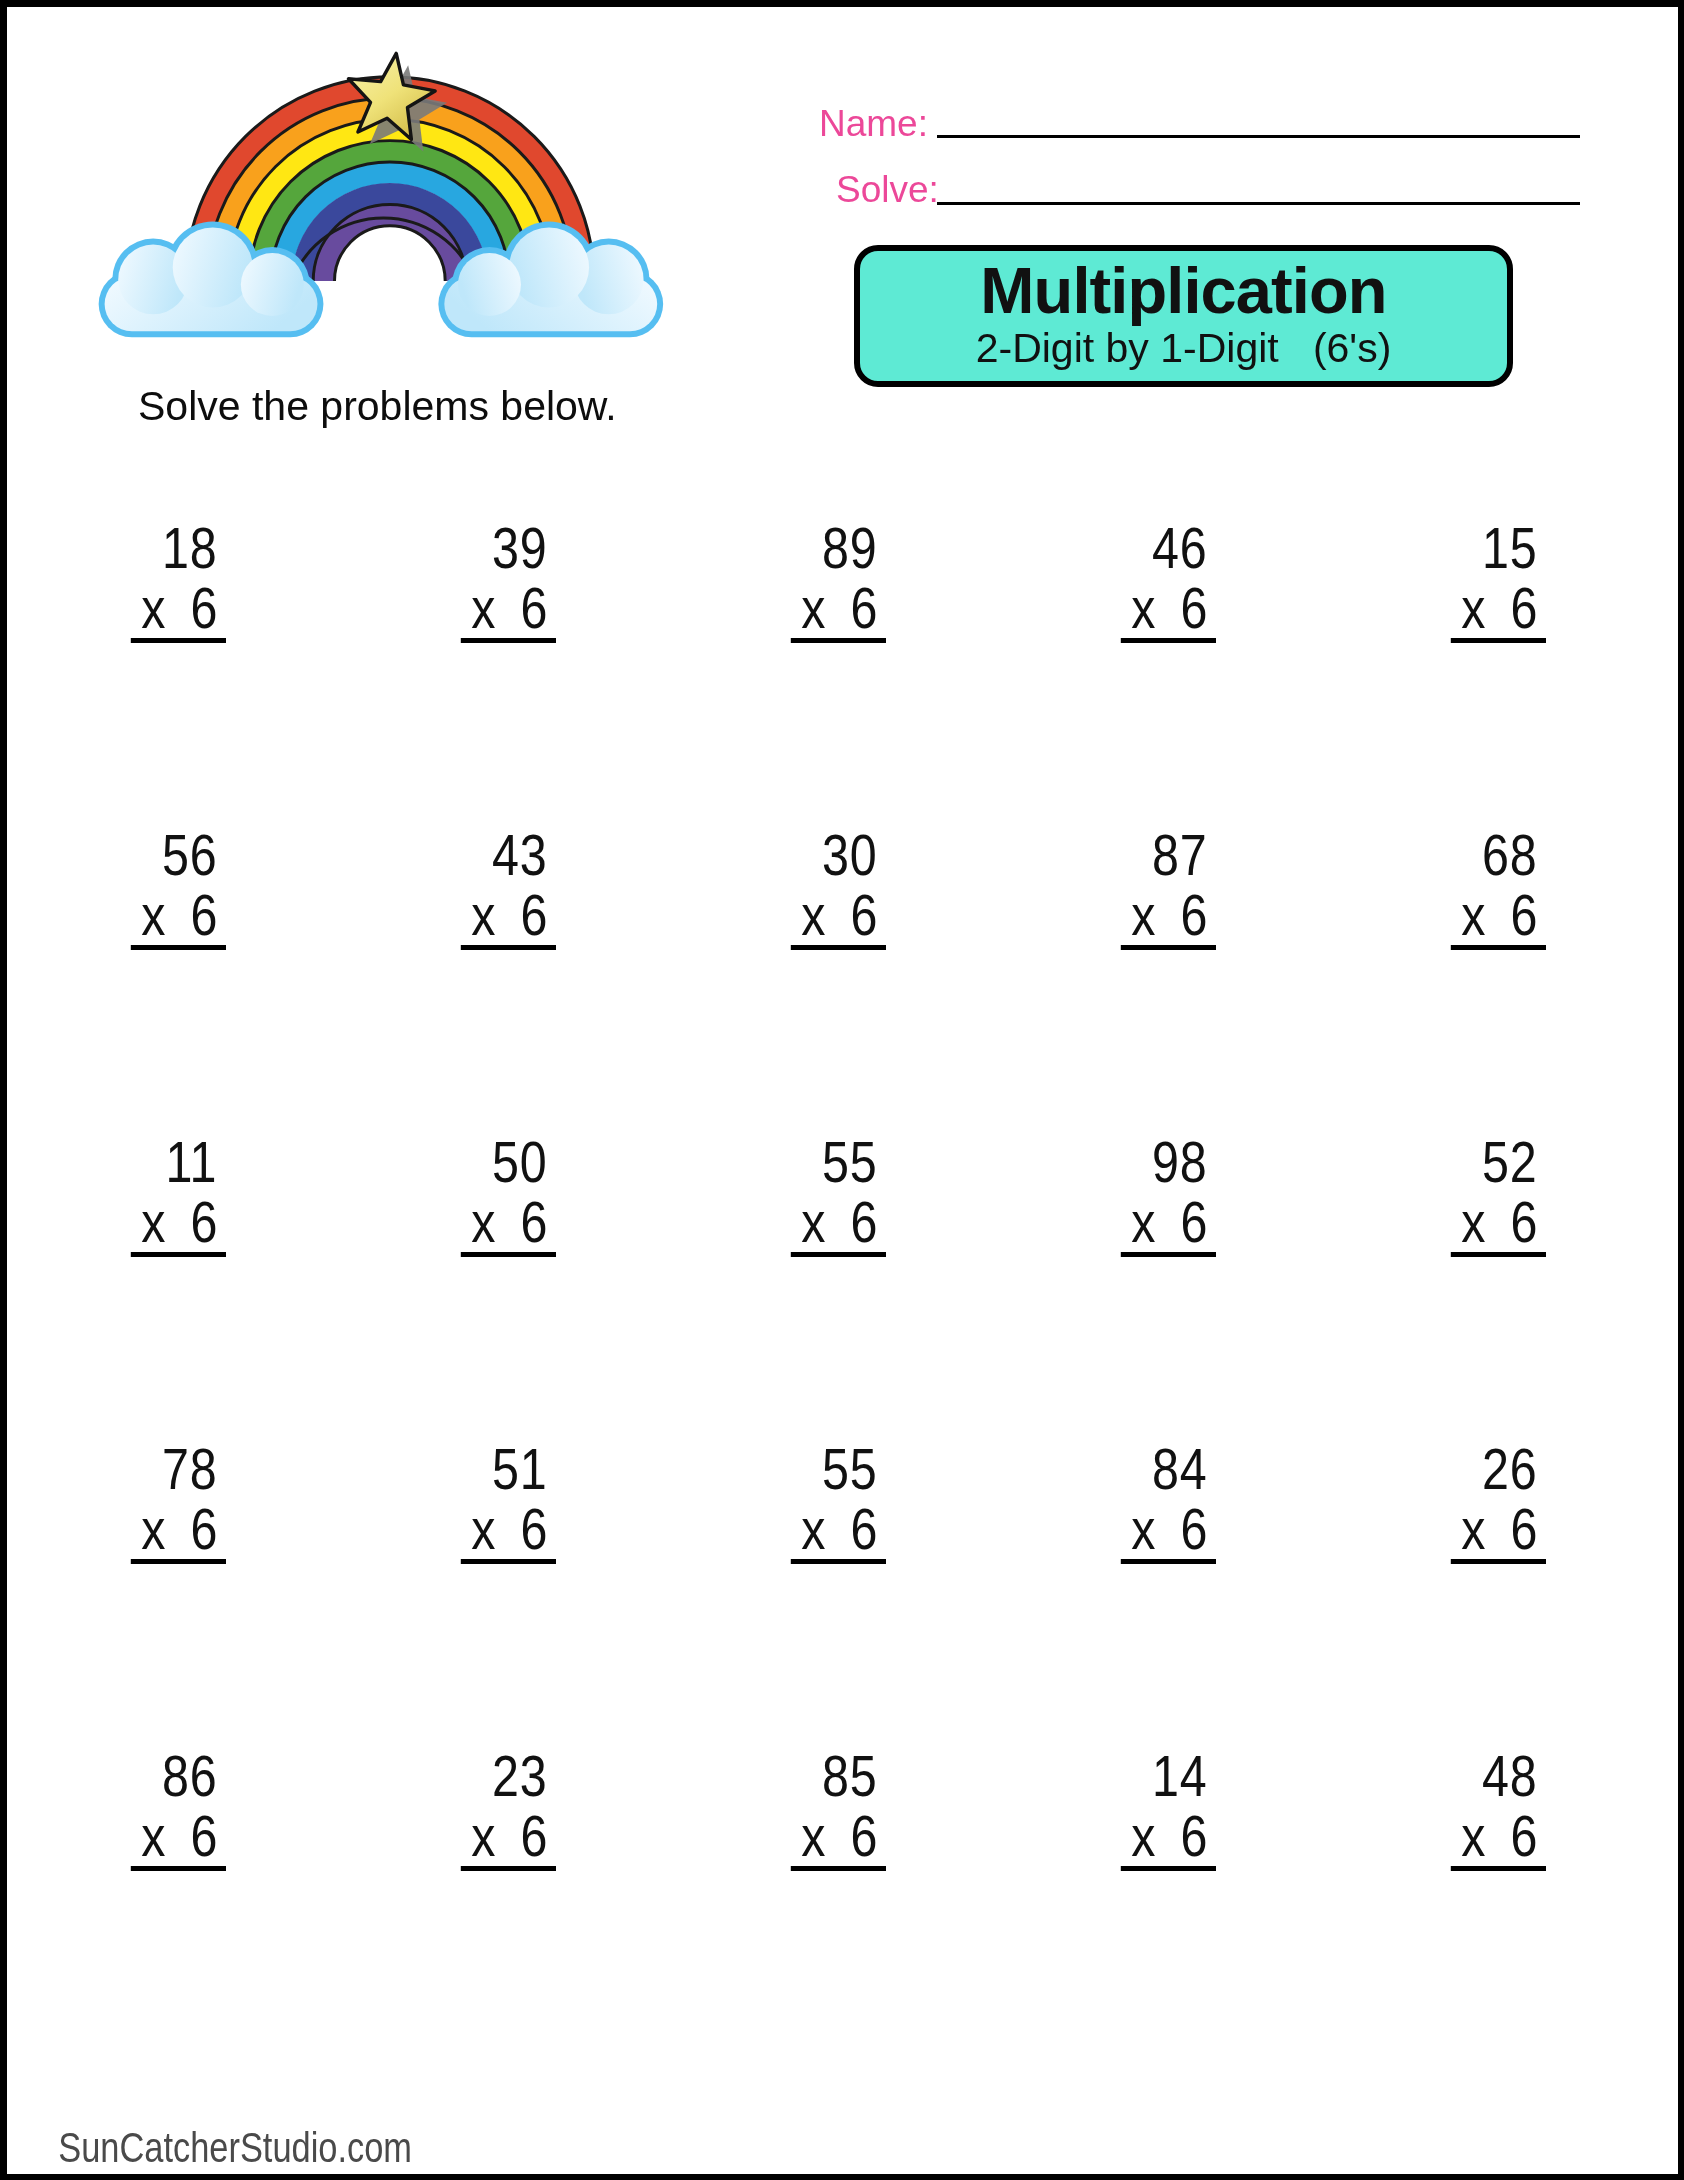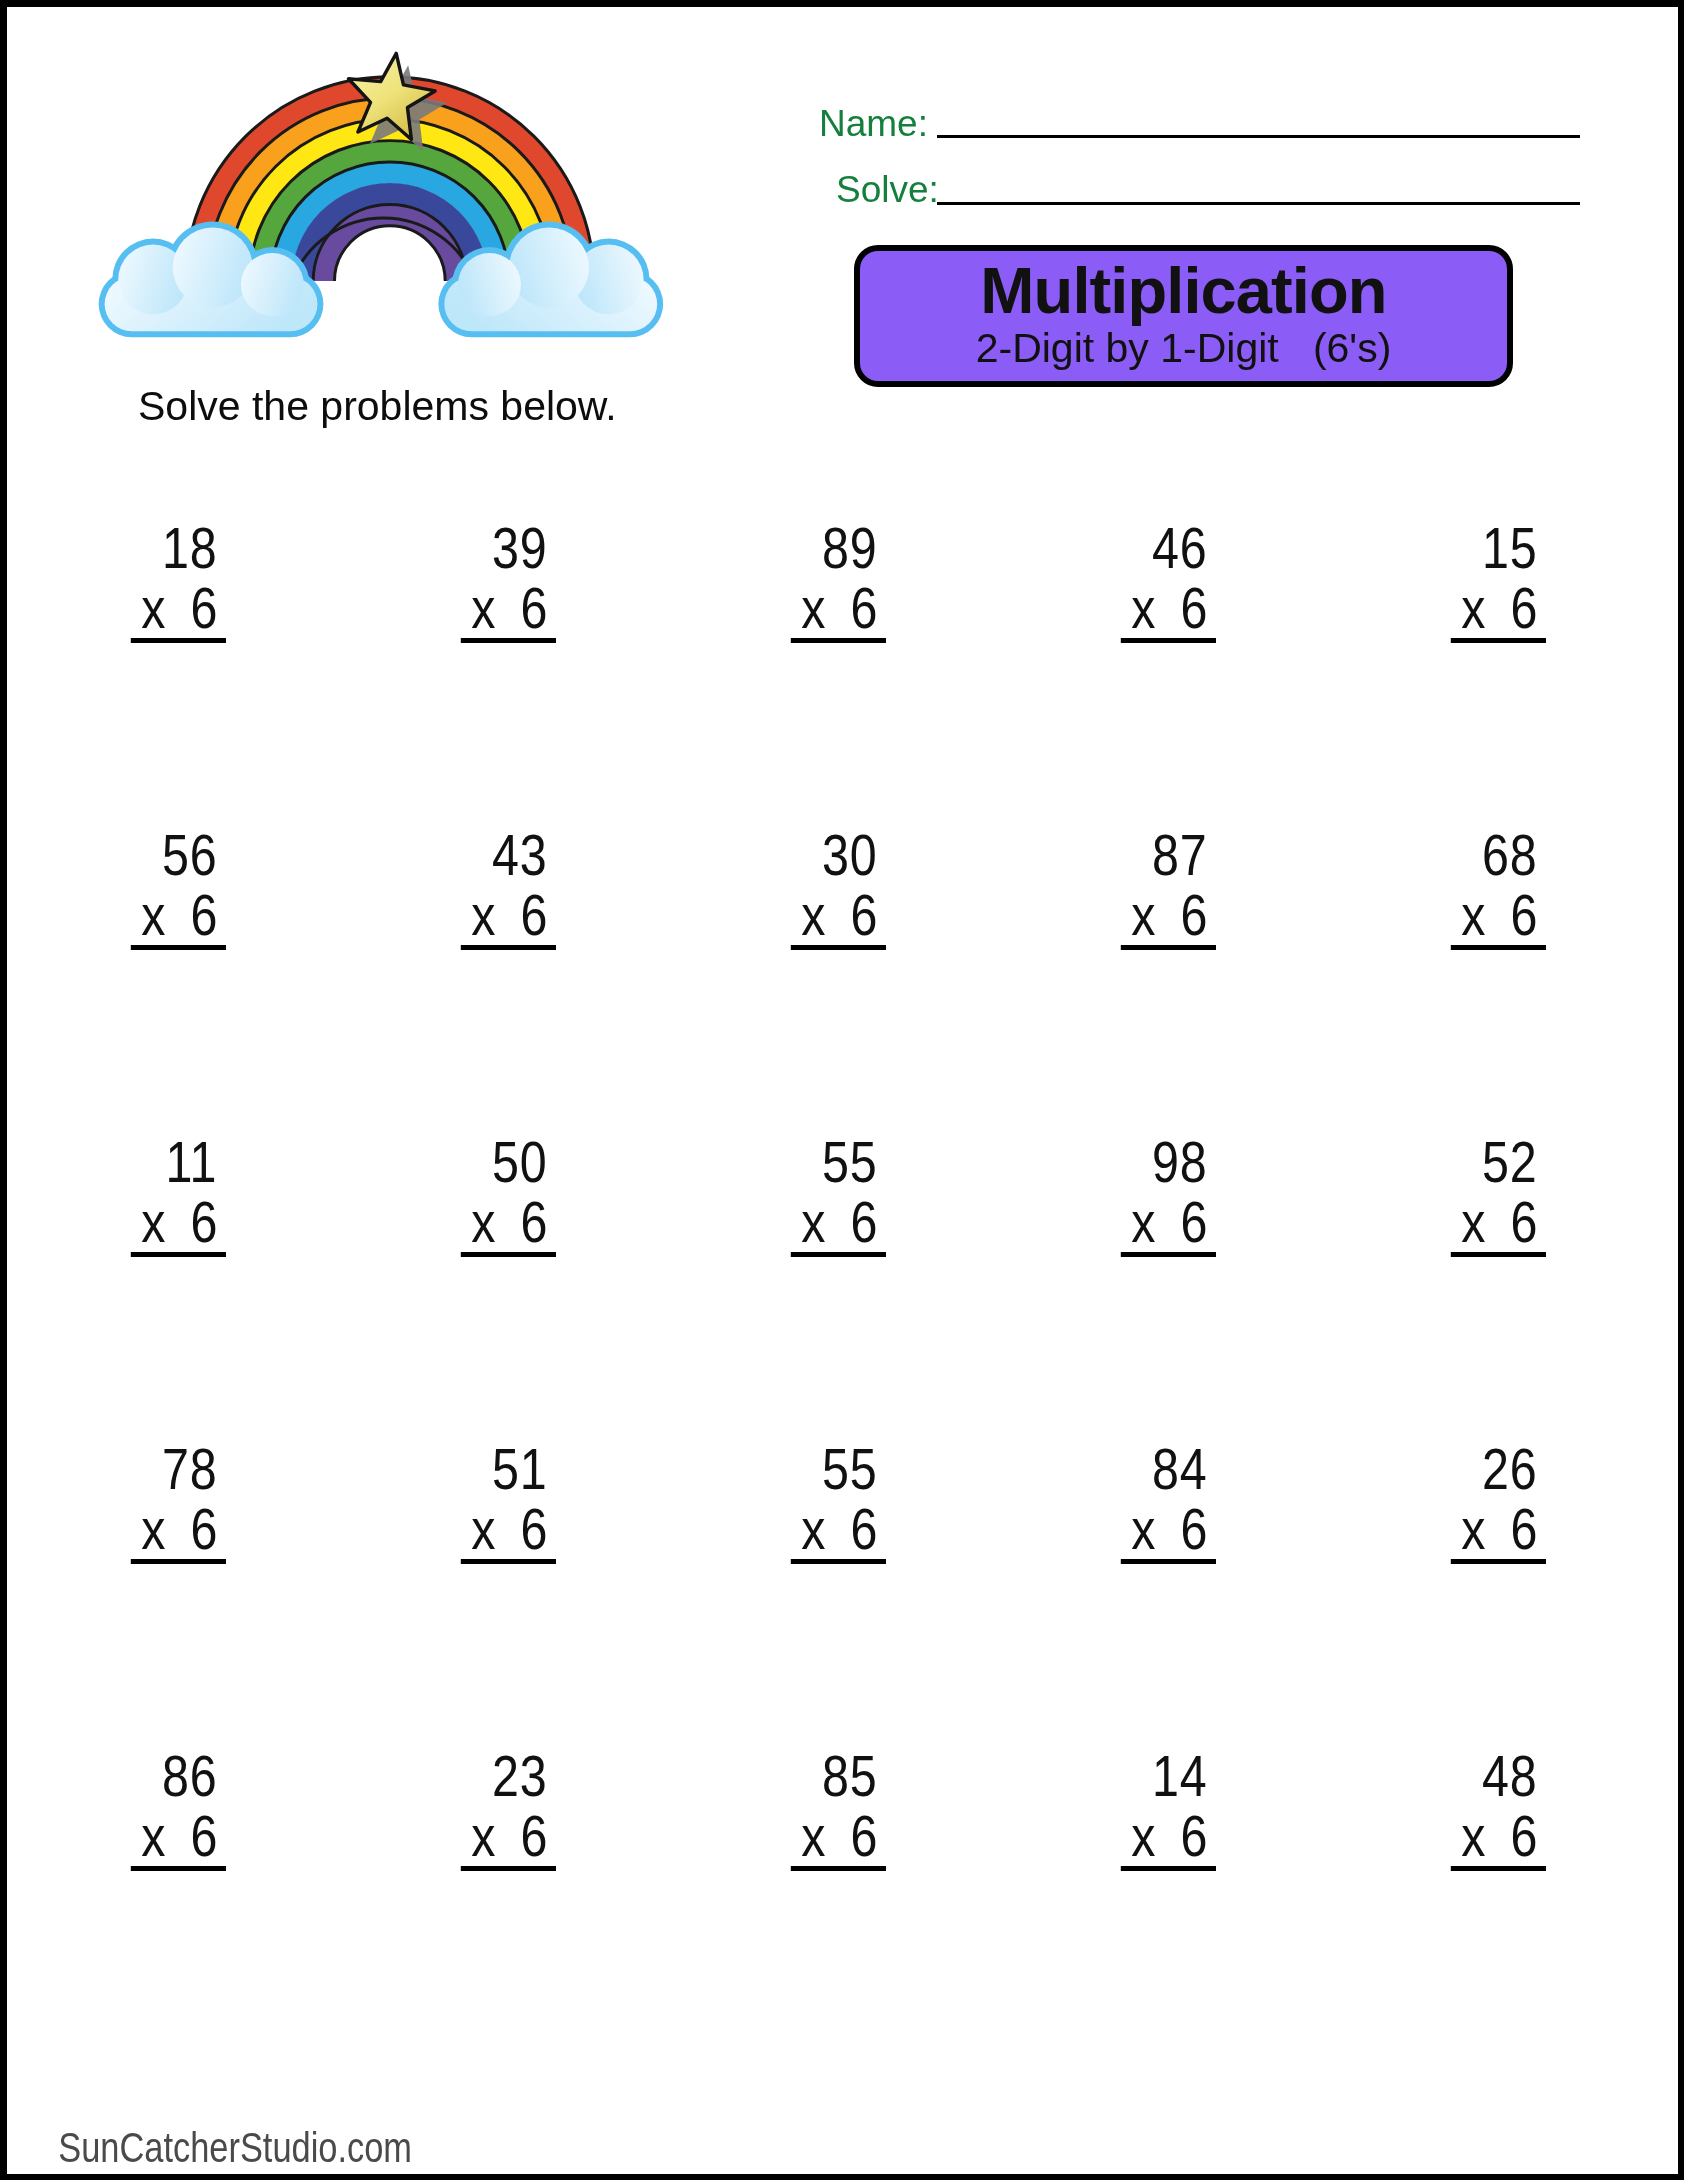--- a/index.html
+++ b/index.html
@@ -6,21 +6,21 @@
   body{
     width:1685px;height:2181px;background:#ffffff;position:relative;
     font-family:"Liberation Sans", sans-serif;color:#111;overflow:hidden;
   }
   .page-border{position:absolute;inset:0;border:7.7px solid #000;z-index:40;pointer-events:none;}
 
   
   .rainbow-svg{position:absolute;left:68px;top:34px;width:596px;height:358px;}
   .instruction{position:absolute;left:138px;top:339px;font-size:41px;line-height:1;color:#0d0d0d;margin-top:47px;}
 
-  .field-label{position:absolute;font-size:37px;line-height:1;color:#15803d;}
+  .field-label{position:absolute;font-size:37px;line-height:1;color:#ec4899;}
   .name-label{left:819px;top:105px;}
   .date-label{left:836px;top:171px;}
   .field-line{position:absolute;height:3.4px;background:#000;width:643px;left:937px;}
   .name-line{top:135px;}
   .date-line{top:202px;}
 
   .title-box{
     position:absolute;left:854px;top:245px;width:659px;height:142px;
     box-sizing:border-box;border:6px solid #000;border-radius:24px;
     text-align:center;
@@ -125,21 +125,21 @@
 </svg>
 
 <div class="instruction">Solve the problems below.</div>
 
 <div class="field-label name-label">Name:</div>
 <div class="field-line name-line"></div>
 
 <div class="field-label date-label">Solve:</div>
 <div class="field-line date-line"></div>
 
-<div class="title-box" style="background: #8b5cf6;">
+<div class="title-box" style="background: #5eead4;">
   <div class="title">Multiplication</div>
   <div class="subtitle">2-Digit by 1-Digit   (6's)</div>
 </div>
 
 <div class="problems-grid">
     <div class="pcell">
       <div class="problem">
         <div class="num">18</div>
         <div class="op">x 6</div>
         <div class="rule"></div>

